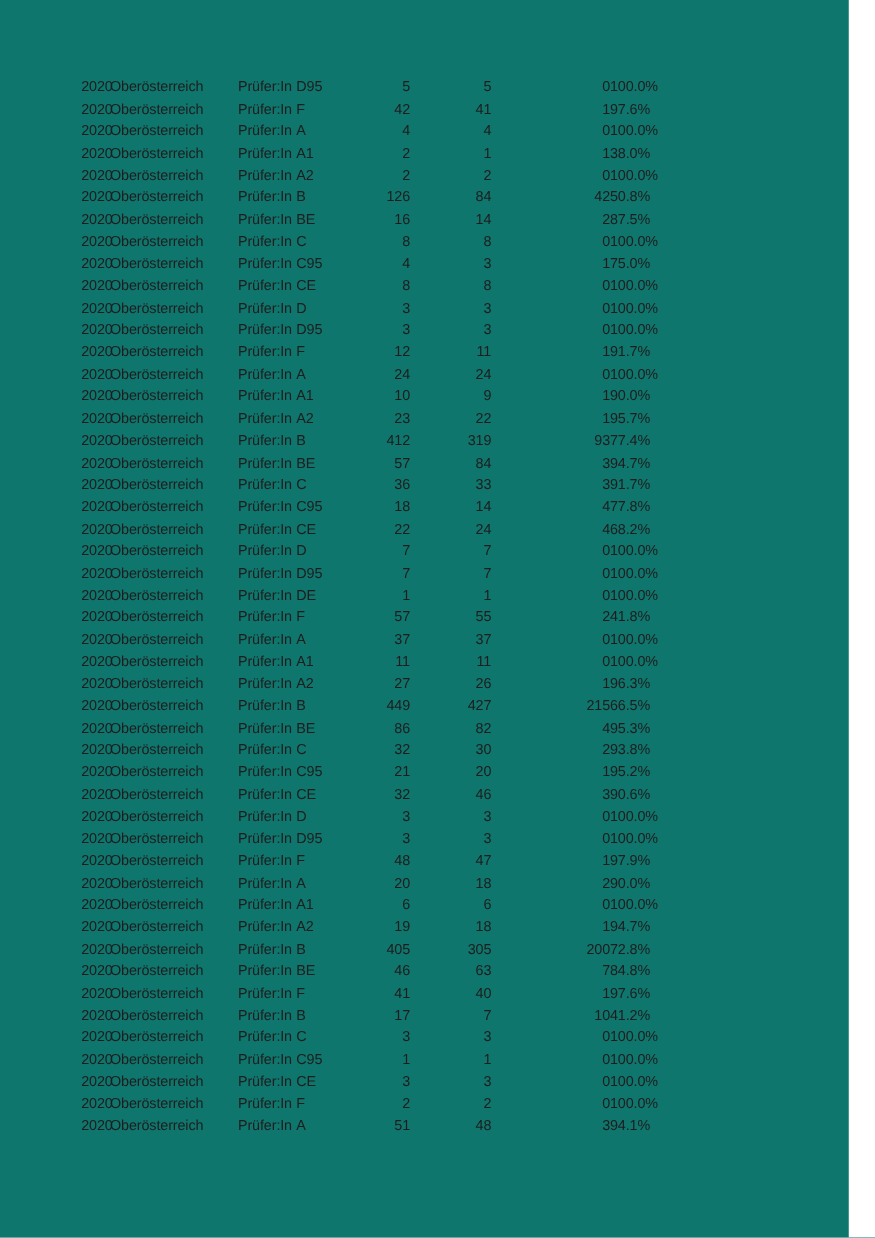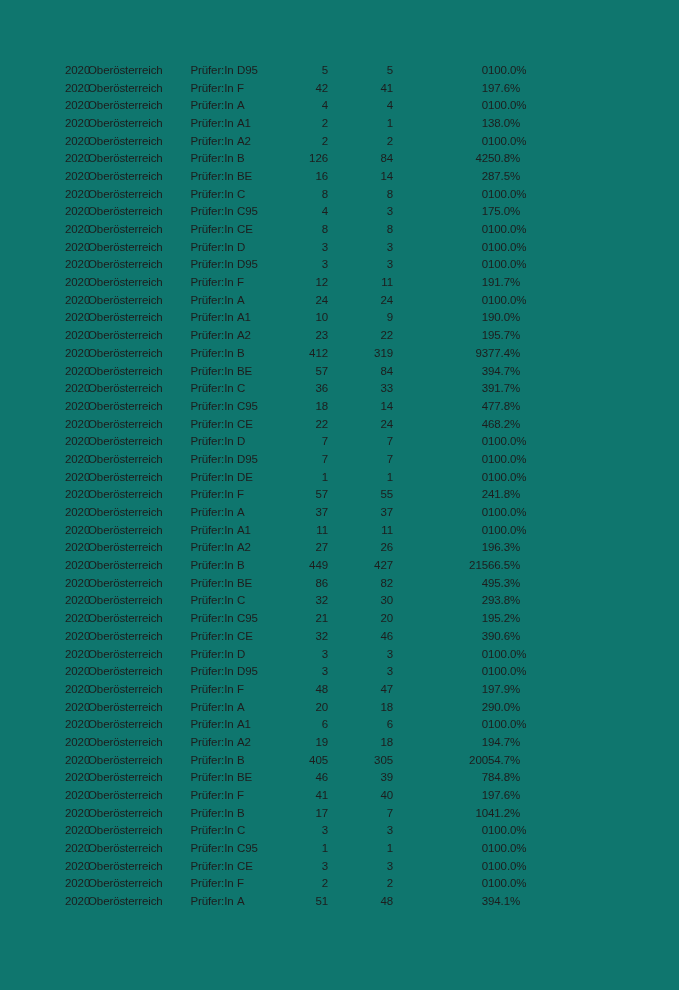--- a/index.html
+++ b/index.html
@@ -440,29 +440,29 @@
     <span class="cell c-rate">94.7%</span>
   </div>
       <div class="t-row">
     <span class="cell c-year">2020</span>
     <span class="cell c-region">Oberösterreich</span>
     <span class="cell c-examiner">Prüfer:In</span>
     <span class="cell c-category">B</span>
     <span class="cell c-total">405</span>
     <span class="cell c-passed">305</span>
     <span class="cell c-failed">200</span>
-    <span class="cell c-rate">54.7%</span>
+    <span class="cell c-rate">72.8%</span>
   </div>
       <div class="t-row">
     <span class="cell c-year">2020</span>
     <span class="cell c-region">Oberösterreich</span>
     <span class="cell c-examiner">Prüfer:In</span>
     <span class="cell c-category">BE</span>
     <span class="cell c-total">46</span>
-    <span class="cell c-passed">39</span>
+    <span class="cell c-passed">63</span>
     <span class="cell c-failed">7</span>
     <span class="cell c-rate">84.8%</span>
   </div>
       <div class="t-row">
     <span class="cell c-year">2020</span>
     <span class="cell c-region">Oberösterreich</span>
     <span class="cell c-examiner">Prüfer:In</span>
     <span class="cell c-category">F</span>
     <span class="cell c-total">41</span>
     <span class="cell c-passed">40</span>

